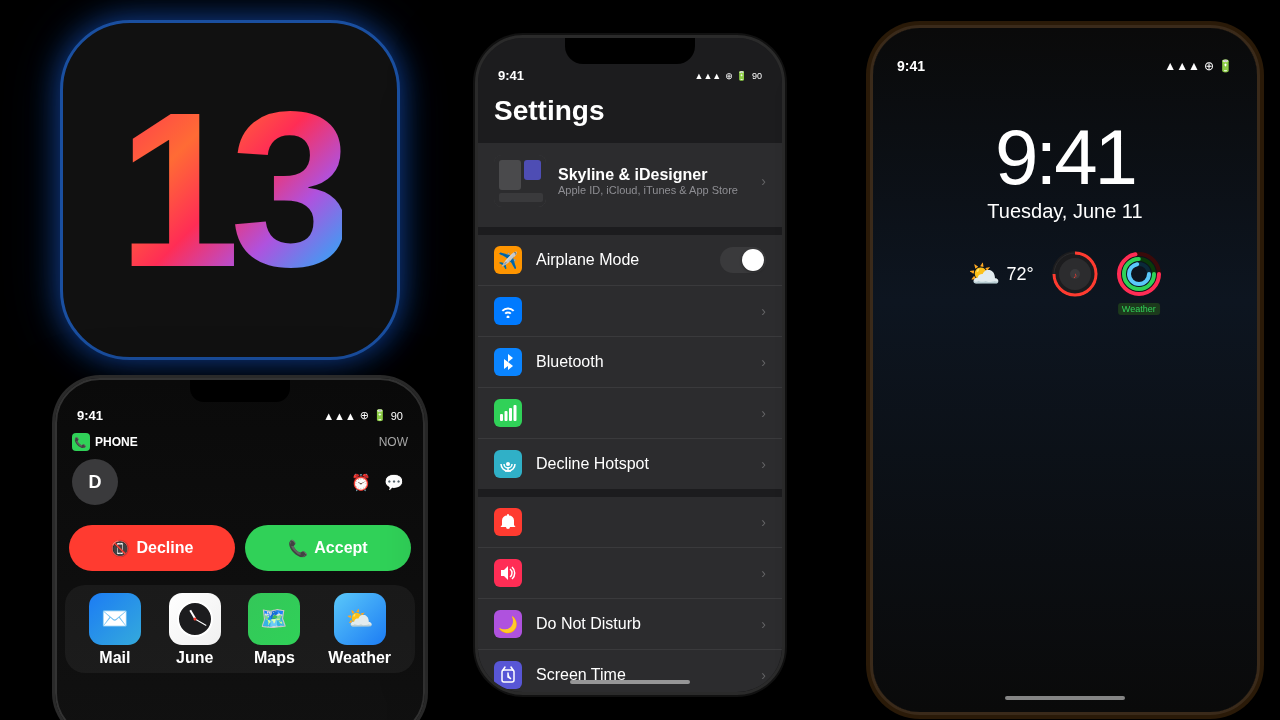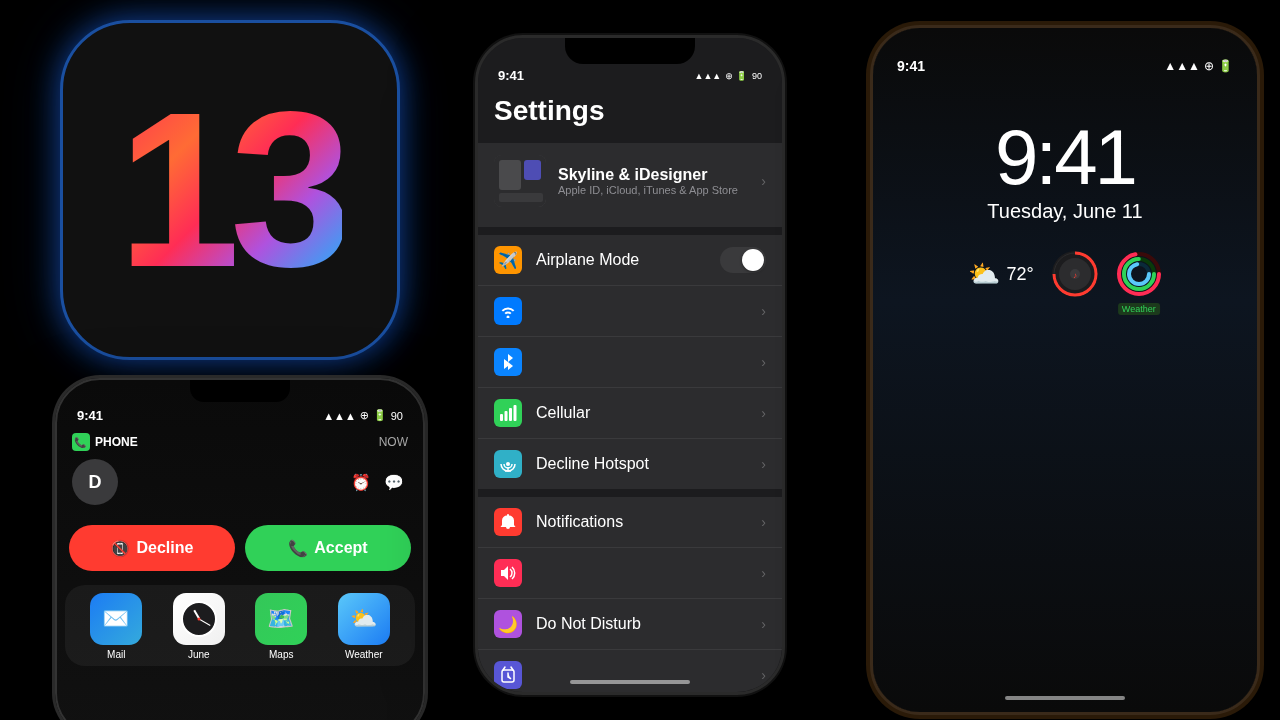--- a/index.html
+++ b/index.html
@@ -244,23 +244,24 @@
     .app-icon {
       width: 52px;
       height: 52px;
       border-radius: 13px;
       display: flex;
       align-items: center;
       justify-content: center;
       font-size: 22px;
     }
     .app-label {
-      font-size: 10px;
+      font-size: 16px;
       color: #fff;
       text-align: center;
+      font-weight: bold;
     }
     .app-mail { background: linear-gradient(135deg, #1c7cf4, #34aadc); }
     .app-clock { background: linear-gradient(135deg, #fff, #f0f0f0); color: #333; }
     .app-maps { background: linear-gradient(135deg, #34c759, #30d158); }
     .app-weather { background: linear-gradient(135deg, #5ac8fa, #1c7cf4); }
 
     
     .settings-inner {
       width: 100%;
       height: 100%;
@@ -729,33 +730,33 @@
         </div>
         <span class="chevron">›</span>
       </div>
 
       <div class="settings-row">
         <div class="settings-icon icon-blue2" style="font-size:14px; color:white;">
           <svg width="14" height="18" viewBox="0 0 14 18" fill="white">
             <path d="M7 1l5 4-5 4V1zM7 9l5 4-5 4v-4l-4 3V6l4 3z"></path>
           </svg>
         </div>
+        <span class="settings-row-label">Bluetooth</span>
         <span class="chevron">›</span>
       </div>
 
       <div class="settings-row">
         <div class="settings-icon icon-green">
           <svg width="18" height="18" viewBox="0 0 18 18" fill="white">
             <rect x="1" y="10" width="3" height="7" rx="1"></rect>
             <rect x="5.5" y="7" width="3" height="10" rx="1"></rect>
             <rect x="10" y="4" width="3" height="13" rx="1"></rect>
             <rect x="14.5" y="1" width="3" height="16" rx="1"></rect>
           </svg>
         </div>
-        <span class="settings-row-label">Cellular</span>
         <span class="chevron">›</span>
       </div>
 
       <div class="settings-row">
         <div class="settings-icon icon-teal">
           <svg width="18" height="18" viewBox="0 0 18 18" fill="white">
             <circle cx="9" cy="9" r="2"></circle>
             <path d="M5 9a4 4 0 008 0" stroke="white" stroke-width="1.5" fill="none"></path>
             <path d="M2 9a7 7 0 0014 0" stroke="white" stroke-width="1.5" fill="none"></path>
             <line x1="9" y1="12" x2="9" y2="16" stroke="white" stroke-width="1.5"></line>
@@ -768,21 +769,20 @@
     </div>
 
     <div class="settings-section">
 
       <div class="settings-row">
         <div class="settings-icon icon-red">
           <svg width="16" height="18" viewBox="0 0 16 18" fill="white">
             <path d="M8 1a1 1 0 011 1v.5A5 5 0 0114 7.5V12l1.5 2H.5L2 12V7.5A5 5 0 017 2.5V2a1 1 0 011-1zM6 14a2 2 0 004 0H6z"></path>
           </svg>
         </div>
-        <span class="settings-row-label">Notifications</span>
         <span class="chevron">›</span>
       </div>
 
       <div class="settings-row">
         <div class="settings-icon icon-pink">
           <svg width="18" height="16" viewBox="0 0 18 16" fill="white">
             <path d="M2 5h3l4-4v14l-4-4H2V5z"></path>
             <path d="M13 2a8 8 0 010 12M11 4a5 5 0 010 8" stroke="white" stroke-width="1.5" fill="none"></path>
           </svg>
         </div>
@@ -796,20 +796,21 @@
       </div>
 
       <div class="settings-row">
         <div class="settings-icon icon-indigo">
           <svg width="16" height="18" viewBox="0 0 16 18" fill="white">
             <rect x="2" y="4" width="12" height="12" rx="2" stroke="white" stroke-width="1.5" fill="none"></rect>
             <path d="M8 7v4l2.5 1.5" stroke="white" stroke-width="1.5" stroke-linecap="round"></path>
             <path d="M5 1l-2 3M11 1l2 3" stroke="white" stroke-width="1.5" stroke-linecap="round"></path>
           </svg>
         </div>
+        <span class="settings-row-label">Screen Time</span>
         <span class="chevron">›</span>
       </div>
     </div>
 
   </div>
   <div class="home-indicator"></div>
 </div>
 
 <div class="phone-frame phone-right">
   <div class="right-notch"></div>

